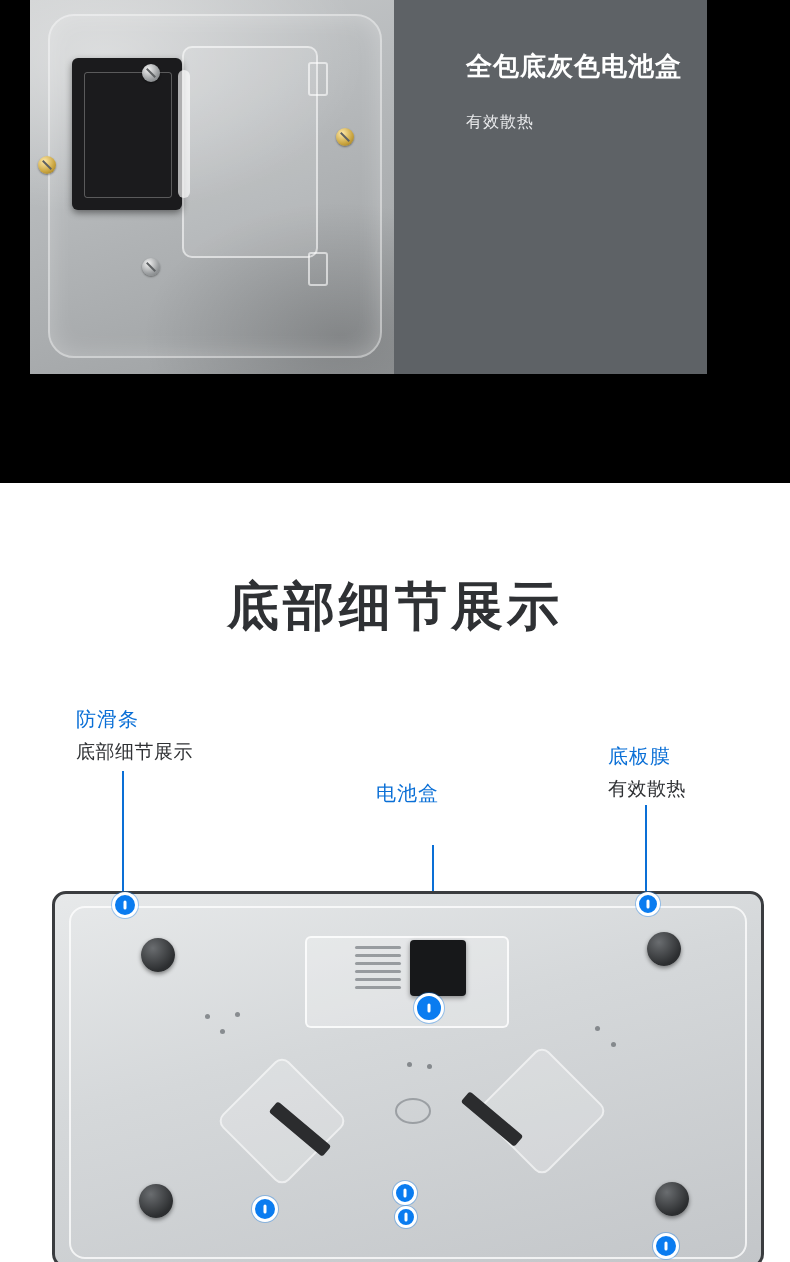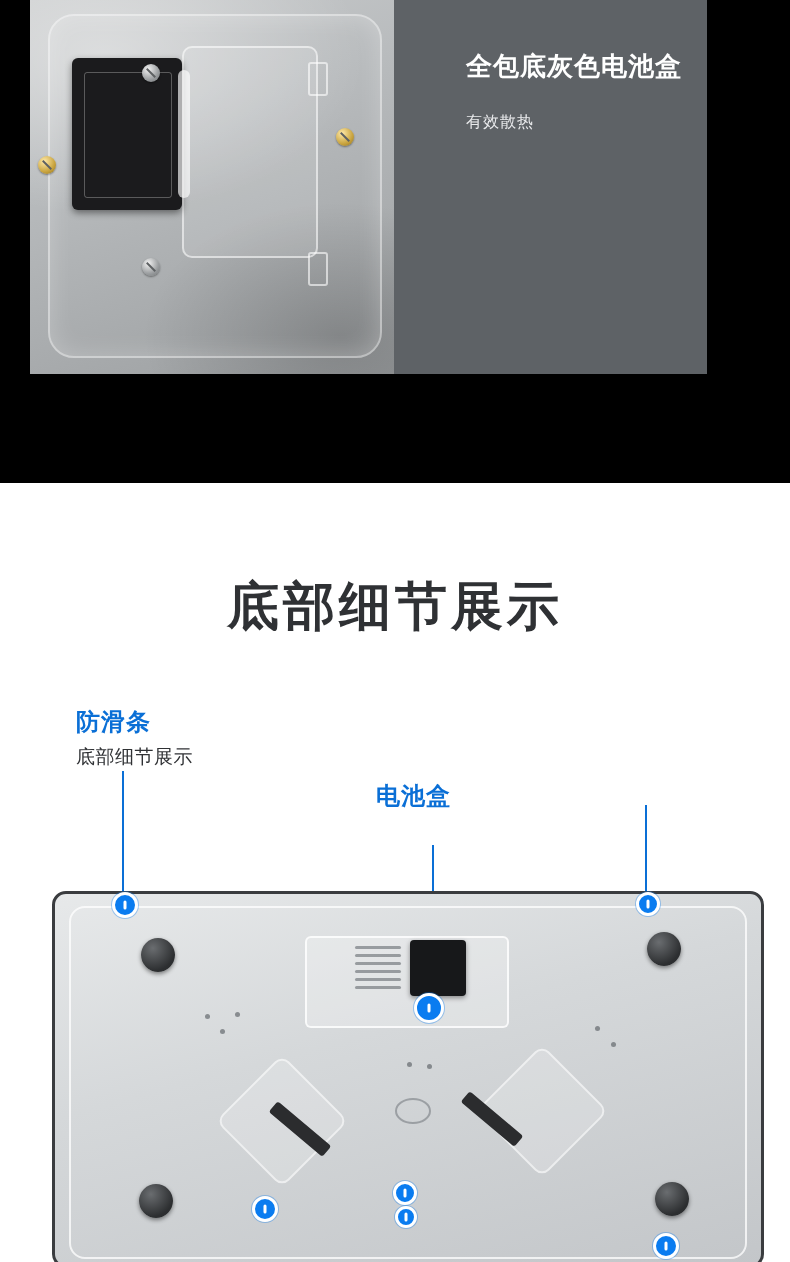--- a/index.html
+++ b/index.html
@@ -145,22 +145,22 @@
     text-align: center;
     font-size: 52px;
     font-weight: bold;
     color: #2f3134;
     letter-spacing: 4px;
   }
 
   
   .callout { position: absolute; }
   .callout .ttl {
-    font-size: 24px;
-    font-weight: bold;
+    font-size: 20px;
+    font-weight: normal;
     color: #0a6fd6;
     letter-spacing: 1px;
     white-space: nowrap;
   }
   .callout .desc {
     font-size: 19px;
     color: #2f3134;
     letter-spacing: .5px;
     white-space: nowrap;
     margin-top: 6px;
@@ -324,20 +324,24 @@
     <div class="ttl">防滑条</div>
     <div class="desc">底部细节展示</div>
   </div>
   <div class="leader l-antislip"></div>
 
   <div class="callout c-battery">
     <div class="ttl">电池盒</div>
   </div>
   <div class="leader l-battery"></div>
 
+  <div class="callout c-film">
+    <div class="ttl">底板膜</div>
+    <div class="desc">有效散热</div>
+  </div>
   <div class="leader l-film"></div>
 
   <div class="product">
     <div class="rim"></div>
     <div class="tray"></div>
     <div class="grille">
       <i></i>
         <i></i>
         <i></i>
         <i></i>

